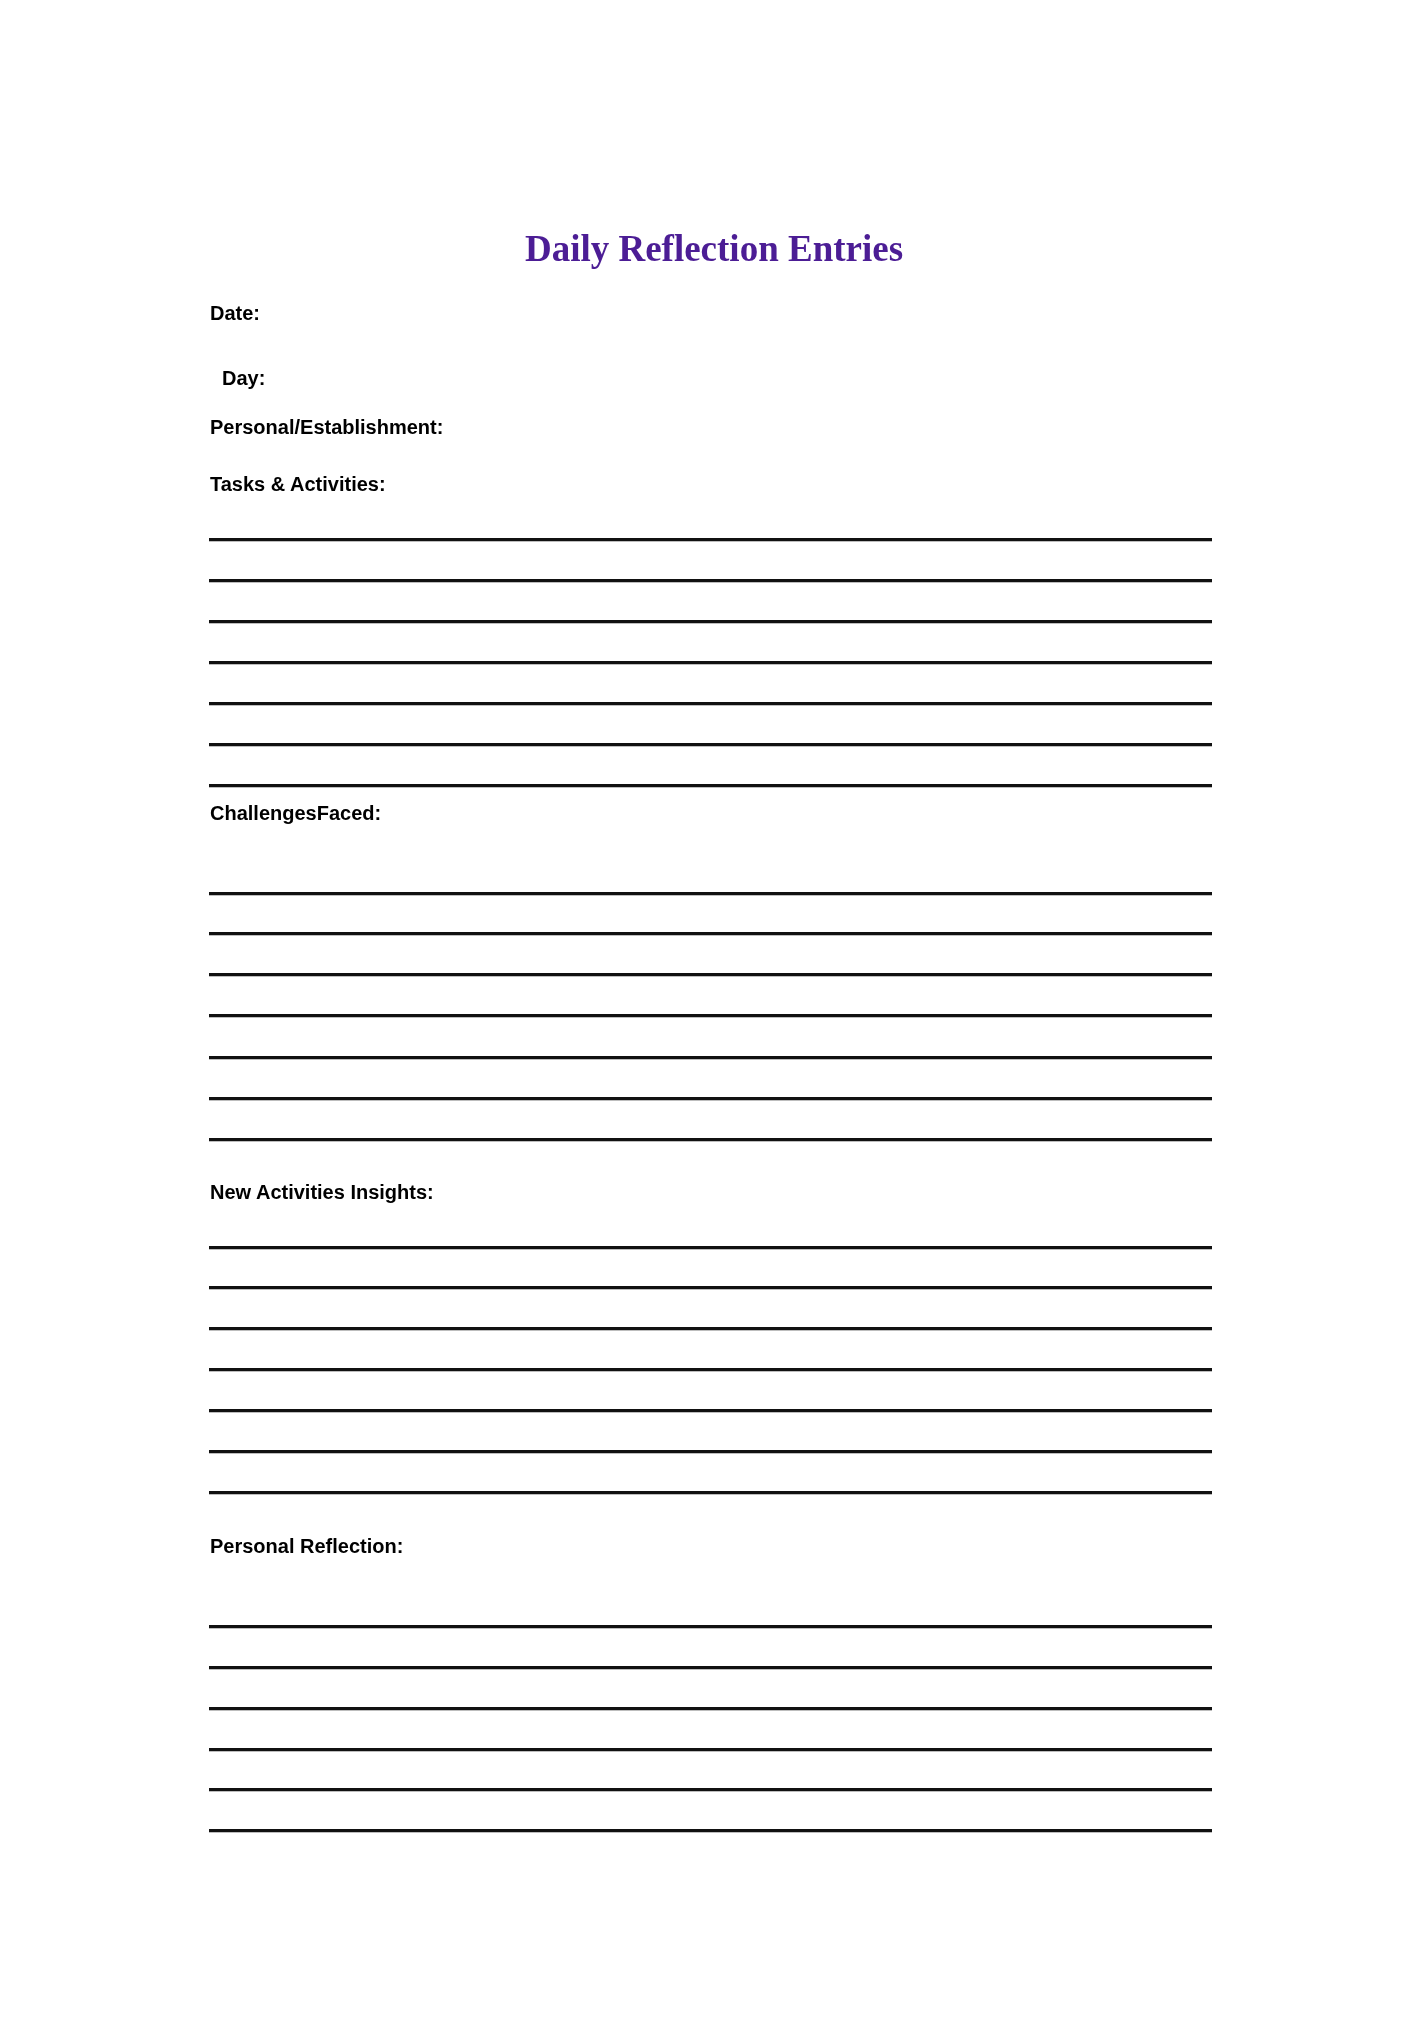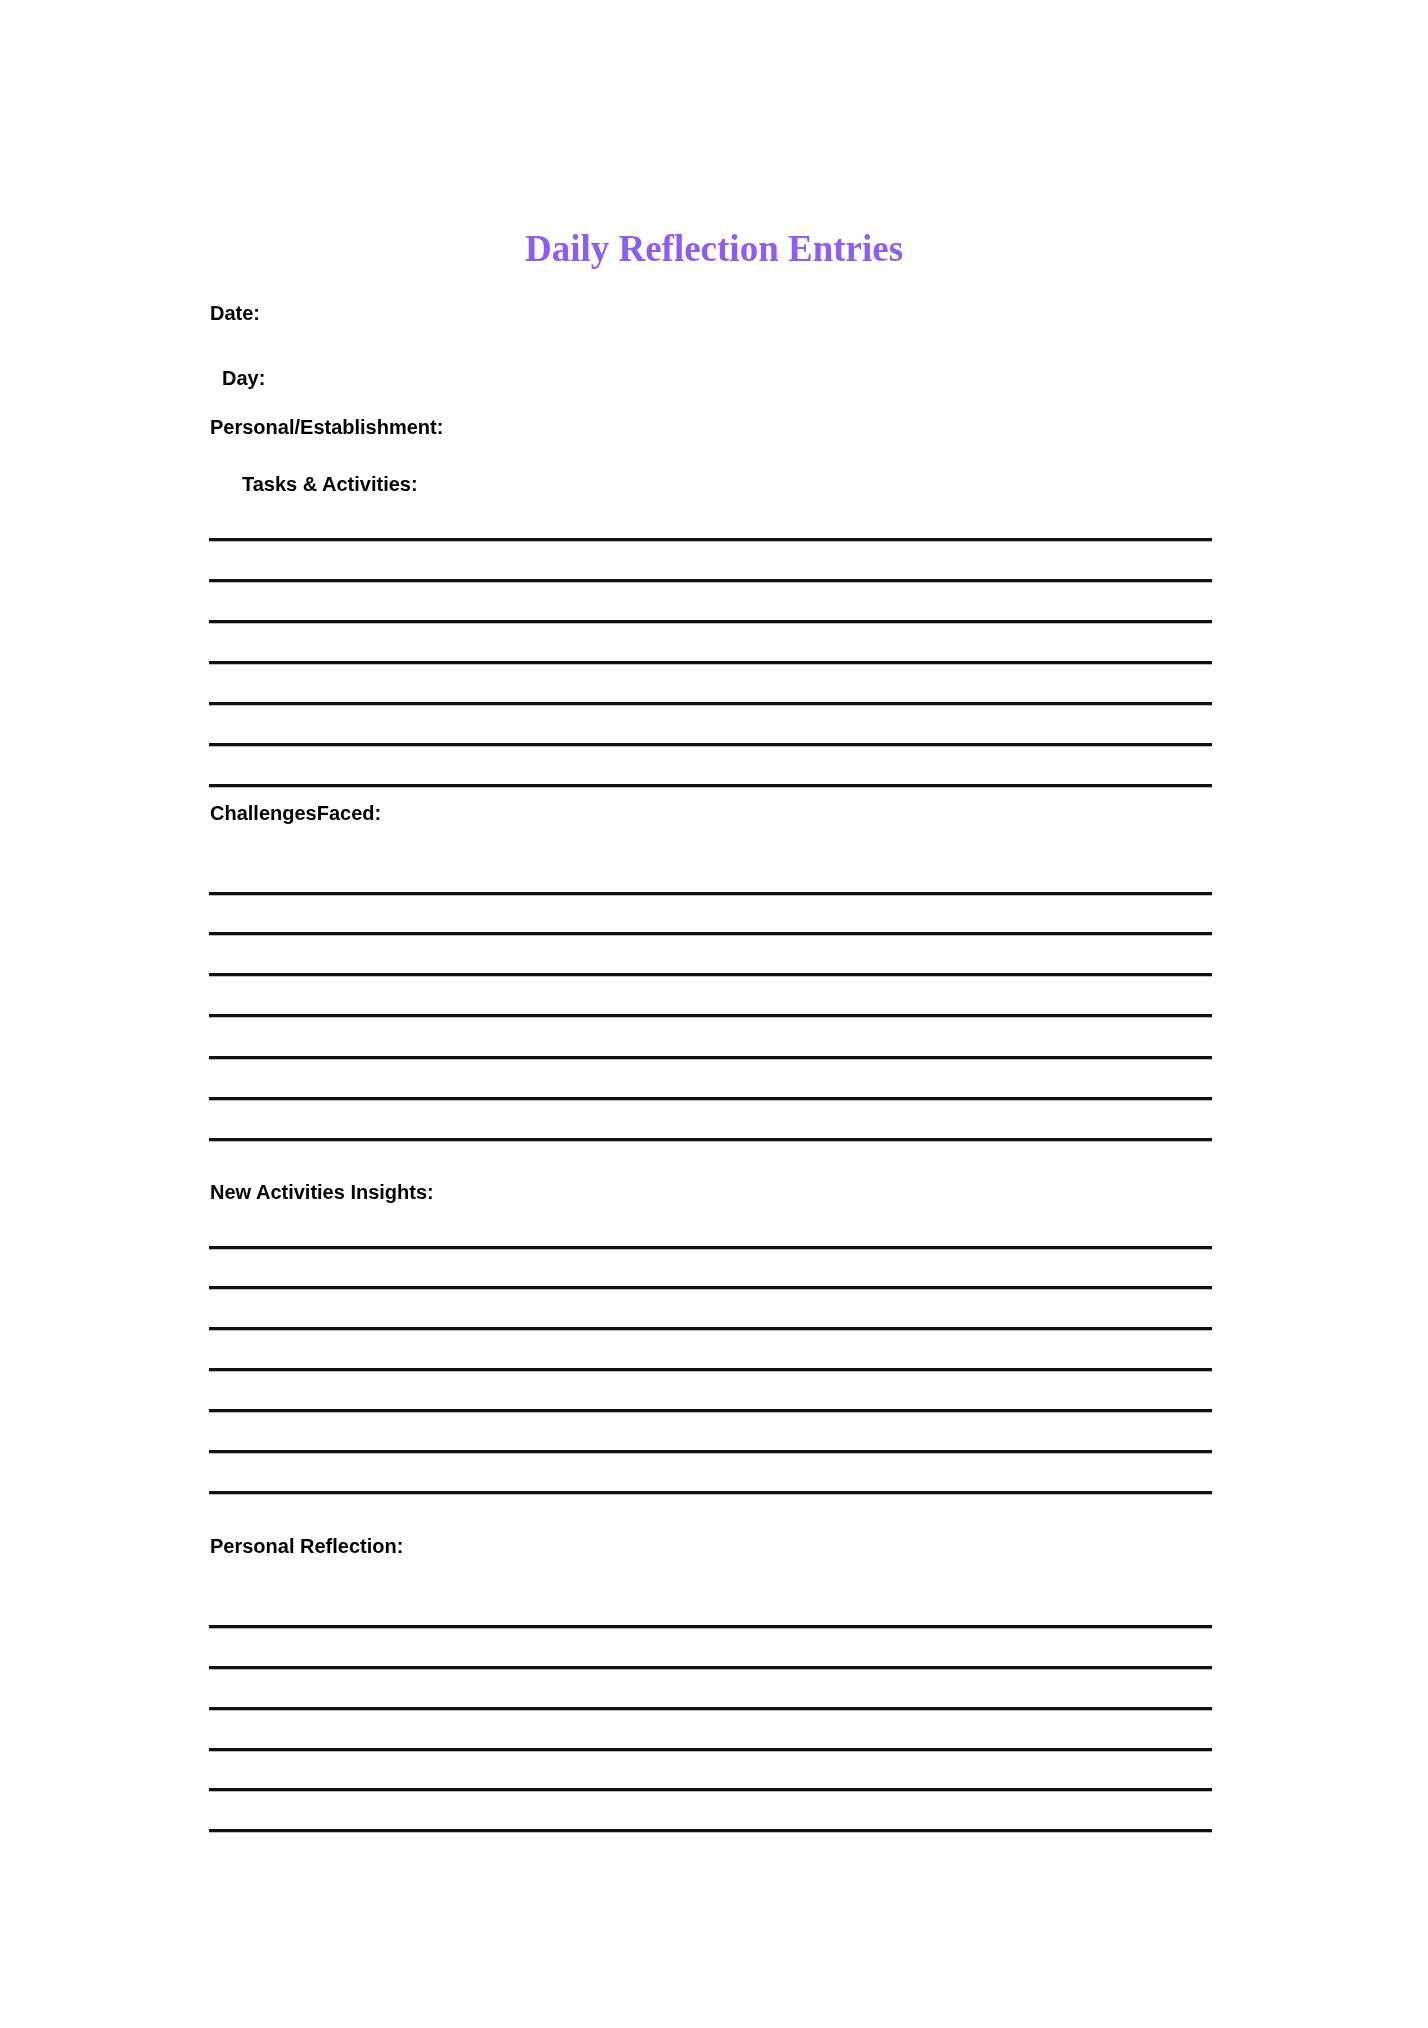--- a/index.html
+++ b/index.html
@@ -23,21 +23,21 @@
   .title {
     position: absolute;
     left: 0;
     width: 1428px;
     top: 230px;
     text-align: center;
     font-family: "Liberation Serif", "DejaVu Serif", serif;
     font-weight: bold;
     font-size: 37px;
     line-height: 1;
-    color: #8b5cf6;
+    color: #4c1d95;
     margin: 0;
   }
   .label {
     position: absolute;
     left: 210px;
     font-family: "Liberation Sans", "DejaVu Sans", sans-serif;
     font-weight: bold;
     font-size: 20px;
     line-height: 1;
     color: #000000;
@@ -57,21 +57,21 @@
 
 <div class="page">
 
   <h1 class="title">Daily Reflection Entries</h1>
 
   <div class="label" style="top:303px;">Date:</div>
   <div class="label" style="top:368px;margin-left:12px;">Day:</div>
   <div class="label" style="top:417px;">Personal/Establishment:</div>
 
   <div>
-    <div class="label" style="top:474px;margin-left:32px;">Tasks &amp; Activities:</div>
+    <div class="label" style="top:474px;">Tasks &amp; Activities:</div>
     <div class="rule" style="top:538px;"></div>
     <div class="rule" style="top:579px;"></div>
     <div class="rule" style="top:620px;"></div>
     <div class="rule" style="top:661px;"></div>
     <div class="rule" style="top:702px;"></div>
     <div class="rule" style="top:743px;"></div>
     <div class="rule" style="top:784px;"></div>
   </div>
 
   <div>

